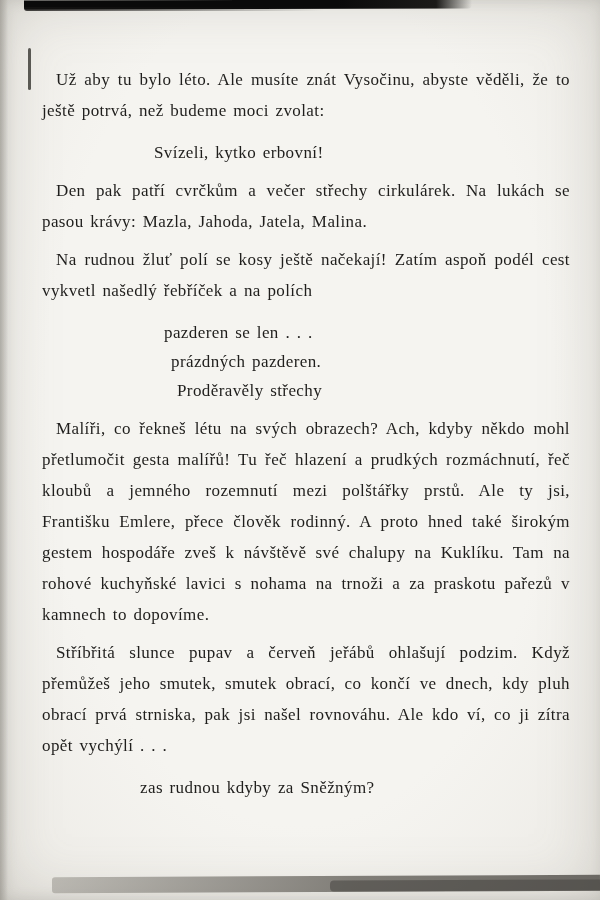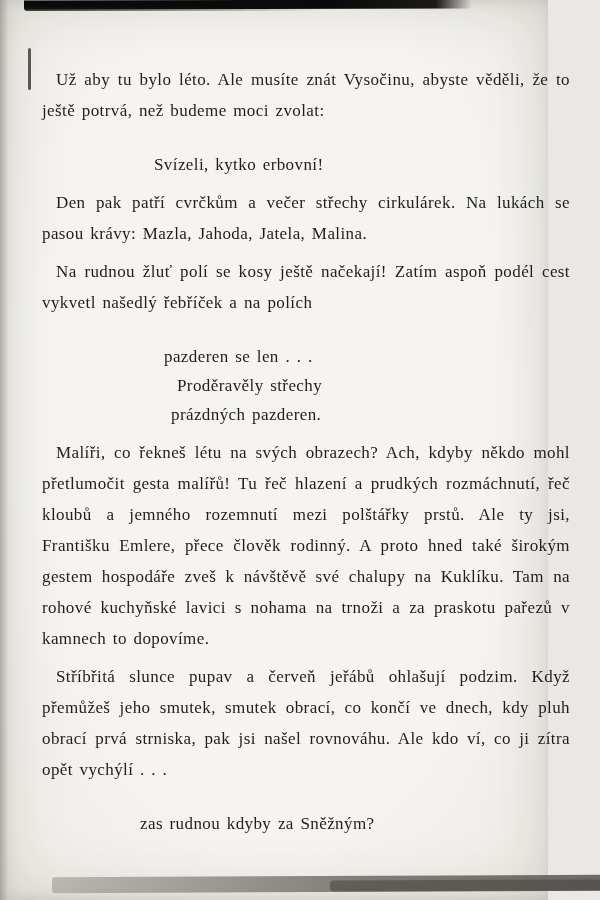--- a/index.html
+++ b/index.html
@@ -8,21 +8,21 @@
     width: 600px;
     height: 900px;
     overflow: hidden;
   }
   body {
     font-family: "Liberation Serif", "DejaVu Serif", serif;
     background: #e9e8e4;
   }
   .page {
     position: relative;
-    width: 548px;
+    width: 600px;
     height: 900px;
     background:
       radial-gradient(ellipse at 50% 45%, #f5f4f0 60%, #eceae5 100%);
     box-shadow: inset 0 0 60px rgba(120,115,105,0.25), inset 4px 0 14px rgba(90,88,82,0.18);
     color: #1f1e1c;
   }
   
   .edge-top {
     position: absolute;
     left: 24px; top: 0;
@@ -77,21 +77,21 @@
   .para {
     margin: 0 0 7px 0;
     text-align: justify;
     text-indent: 14px;
     font-size: 17px;
     line-height: 31px;
     letter-spacing: 0.4px;
     word-spacing: 2px;
   }
   .verse {
-    margin: 24px 0 8px 0;
+    margin: 12px 0 8px 0;
   }
   .verse-line {
     font-size: 17px;
     line-height: 29px;
     letter-spacing: 0.4px;
     word-spacing: 2px;
   }
 </style>
 </head>
 <body>
@@ -105,22 +105,22 @@
   <div class="bottom-smudge"></div>
   <div class="text-column">
       <p class="para">Už aby tu bylo léto. Ale musíte znát Vysočinu, abyste věděli, že to ještě potrvá, než budeme moci zvolat:</p>
       <div class="verse" style="margin-left: 112px;">
         <div class="verse-line" style="margin-left: 0px;">Svízeli, kytko erbovní!</div>
       </div>
       <p class="para">Den pak patří cvrčkům a večer střechy cirkulárek. Na lukách se pasou krávy: Mazla, Jahoda, Jatela, Malina.</p>
       <p class="para">Na rudnou žluť polí se kosy ještě načekají! Zatím aspoň podél cest vykvetl našedlý řebříček a na polích</p>
       <div class="verse" style="margin-left: 122px;">
         <div class="verse-line" style="margin-left: 0px;">pazderen se len . . .</div>
+        <div class="verse-line" style="margin-left: 7px;">prázdných pazderen.</div>
         <div class="verse-line" style="margin-left: 13px;">Proděravěly střechy</div>
-        <div class="verse-line" style="margin-left: 7px;">prázdných pazderen.</div>
       </div>
       <p class="para">Malíři, co řekneš létu na svých obrazech? Ach, kdyby někdo mohl přetlumočit gesta malířů! Tu řeč hlazení a prudkých rozmáchnutí, řeč kloubů a jemného rozemnutí mezi polštářky prstů. Ale ty jsi, Františku Emlere, přece člověk rodinný. A proto hned také širokým gestem hospodáře zveš k návštěvě své chalupy na Kuklíku. Tam na rohové kuchyňské lavici s nohama na trnoži a za praskotu pařezů v kamnech to dopovíme.</p>
       <p class="para">Stříbřitá slunce pupav a červeň jeřábů ohlašují podzim. Když přemůžeš jeho smutek, smutek obrací, co končí ve dnech, kdy pluh obrací prvá strniska, pak jsi našel rovnováhu. Ale kdo ví, co ji zítra opět vychýlí . . .</p>
       <div class="verse" style="margin-left: 98px;">
         <div class="verse-line" style="margin-left: 0px;">zas rudnou kdyby za Sněžným?</div>
       </div>
     </div>
 </div>
 
 </body></html>

